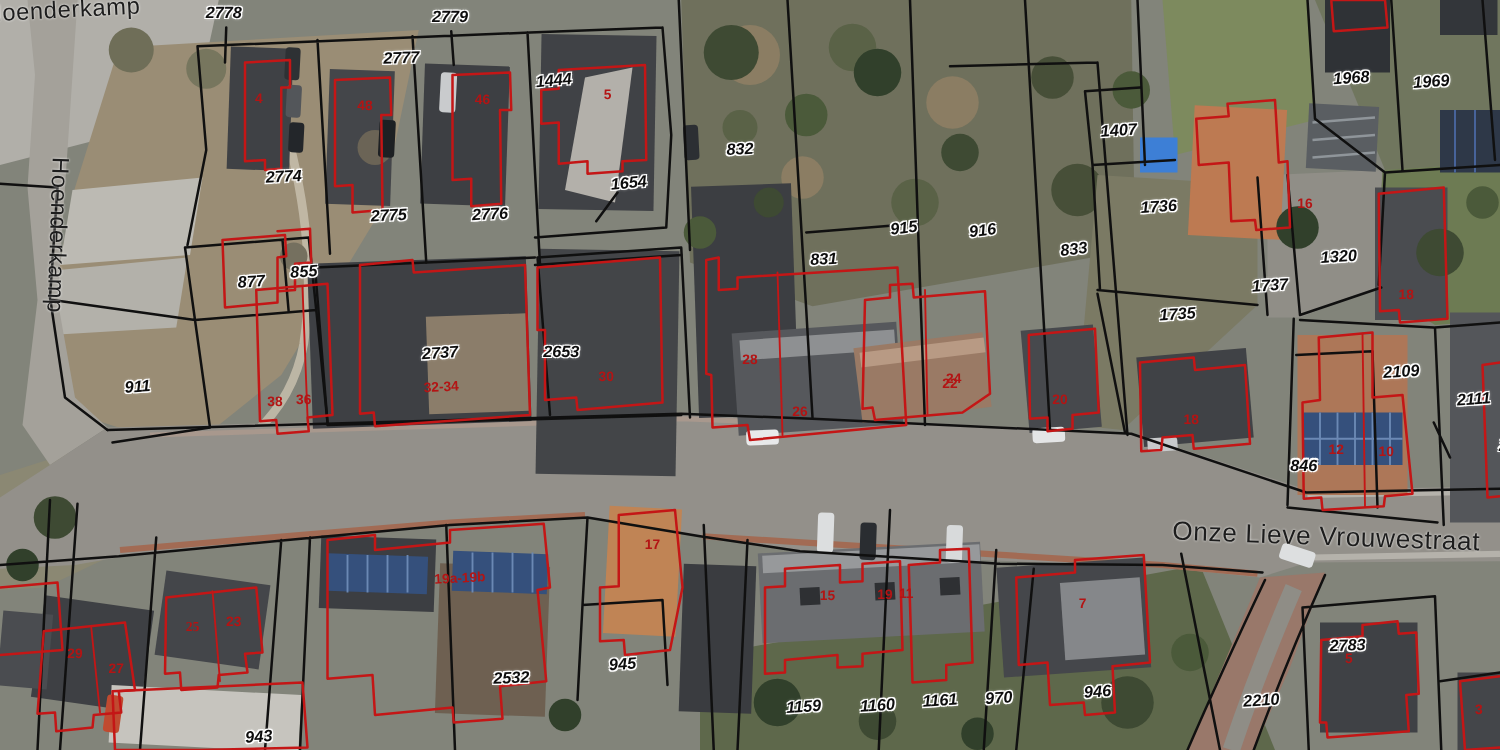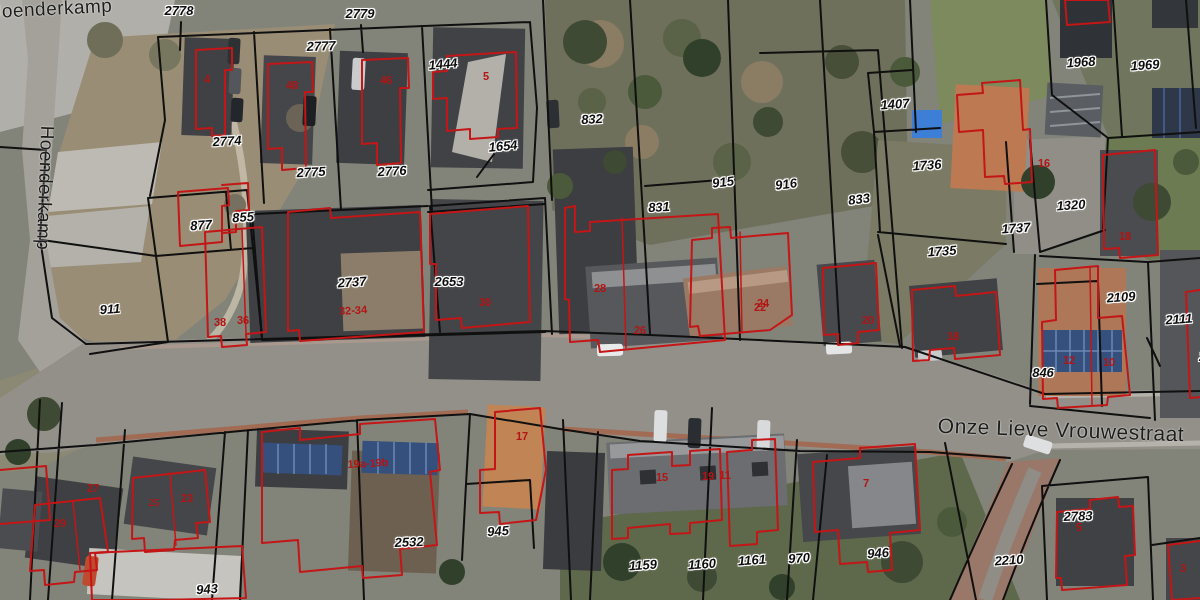--- a/index.html
+++ b/index.html
@@ -256,33 +256,33 @@
       <div class="house-number" style="left: 386px; top: 80px; transform: translate(-50%, -50%) rotate(0deg);">46</div>
       <div class="house-number" style="left: 486px; top: 76px; transform: translate(-50%, -50%) rotate(0deg);">5</div>
       <div class="house-number" style="left: 220px; top: 322px; transform: translate(-50%, -50%) rotate(0deg);">38</div>
       <div class="house-number" style="left: 243px; top: 320px; transform: translate(-50%, -50%) rotate(0deg);">36</div>
       <div class="house-number" style="left: 353px; top: 310px; transform: translate(-50%, -50%) rotate(-3deg);">32-34</div>
       <div class="house-number" style="left: 485px; top: 302px; transform: translate(-50%, -50%) rotate(0deg);">30</div>
       <div class="house-number" style="left: 600px; top: 288px; transform: translate(-50%, -50%) rotate(0deg);">28</div>
       <div class="house-number" style="left: 640px; top: 294px; transform: translate(-50%, -50%) rotate(0deg); margin-top: 36px;">26</div>
       <div class="house-number" style="left: 718px; top: 303px; transform: translate(-50%, -50%) rotate(0deg); margin-left: 45px;">24</div>
       <div class="house-number" style="left: 760px; top: 307px; transform: translate(-50%, -50%) rotate(0deg);">22</div>
-      <div class="house-number" style="left: 868px; top: 320px; transform: translate(-50%, -50%) rotate(0deg);">20</div>
+      <div class="house-number" style="left: 848px; top: 320px; transform: translate(-50%, -50%) rotate(0deg);">20</div>
       <div class="house-number" style="left: 953px; top: 336px; transform: translate(-50%, -50%) rotate(0deg);">18</div>
       <div class="house-number" style="left: 1008px; top: 163px; transform: translate(-50%, -50%) rotate(0deg); margin-left: 36px;">16</div>
       <div class="house-number" style="left: 1125px; top: 236px; transform: translate(-50%, -50%) rotate(0deg);">18</div>
       <div class="house-number" style="left: 1069px; top: 360px; transform: translate(-50%, -50%) rotate(0deg);">12</div>
       <div class="house-number" style="left: 1109px; top: 362px; transform: translate(-50%, -50%) rotate(0deg);">10</div>
       <div class="house-number" style="left: 522px; top: 436px; transform: translate(-50%, -50%) rotate(0deg);">17</div>
       <div class="house-number" style="left: 368px; top: 463px; transform: translate(-50%, -50%) rotate(-3deg);">19a-19b</div>
       <div class="house-number" style="left: 662px; top: 477px; transform: translate(-50%, -50%) rotate(0deg);">15</div>
       <div class="house-number" style="left: 708px; top: 476px; transform: translate(-50%, -50%) rotate(0deg);">19</div>
       <div class="house-number" style="left: 725px; top: 475px; transform: translate(-50%, -50%) rotate(0deg);">11</div>
       <div class="house-number" style="left: 60px; top: 523px; transform: translate(-50%, -50%) rotate(0deg);">29</div>
-      <div class="house-number" style="left: 93px; top: 488px; transform: translate(-50%, -50%) rotate(0deg);">27</div>
+      <div class="house-number" style="left: 93px; top: 535px; transform: translate(-50%, -50%) rotate(0deg);">27</div>
       <div class="house-number" style="left: 154px; top: 502px; transform: translate(-50%, -50%) rotate(0deg); font-family: Liberation Serif, serif;">25</div>
       <div class="house-number" style="left: 187px; top: 498px; transform: translate(-50%, -50%) rotate(0deg);">23</div>
       <div class="house-number" style="left: 866px; top: 483px; transform: translate(-50%, -50%) rotate(0deg);">7</div>
       <div class="house-number" style="left: 1079px; top: 527px; transform: translate(-50%, -50%) rotate(0deg);">5</div>
       <div class="house-number" style="left: 1183px; top: 568px; transform: translate(-50%, -50%) rotate(0deg);">3</div>
       <div class="street-label" style="left: 50px; top: 9px; transform: translate(-50%, -50%) rotate(-3deg); font-size: 19px;">Hoenderkamp</div>
       <div class="street-label" style="left: 45px; top: 188px; transform: translate(-50%, -50%) rotate(92deg); font-size: 19px;">Hoenderkamp</div>
       <div class="street-label" style="left: 1061px; top: 430px; transform: translate(-50%, -50%) rotate(2deg); font-size: 21px;">Onze Lieve Vrouwestraat</div>
     </div>
 </div>

